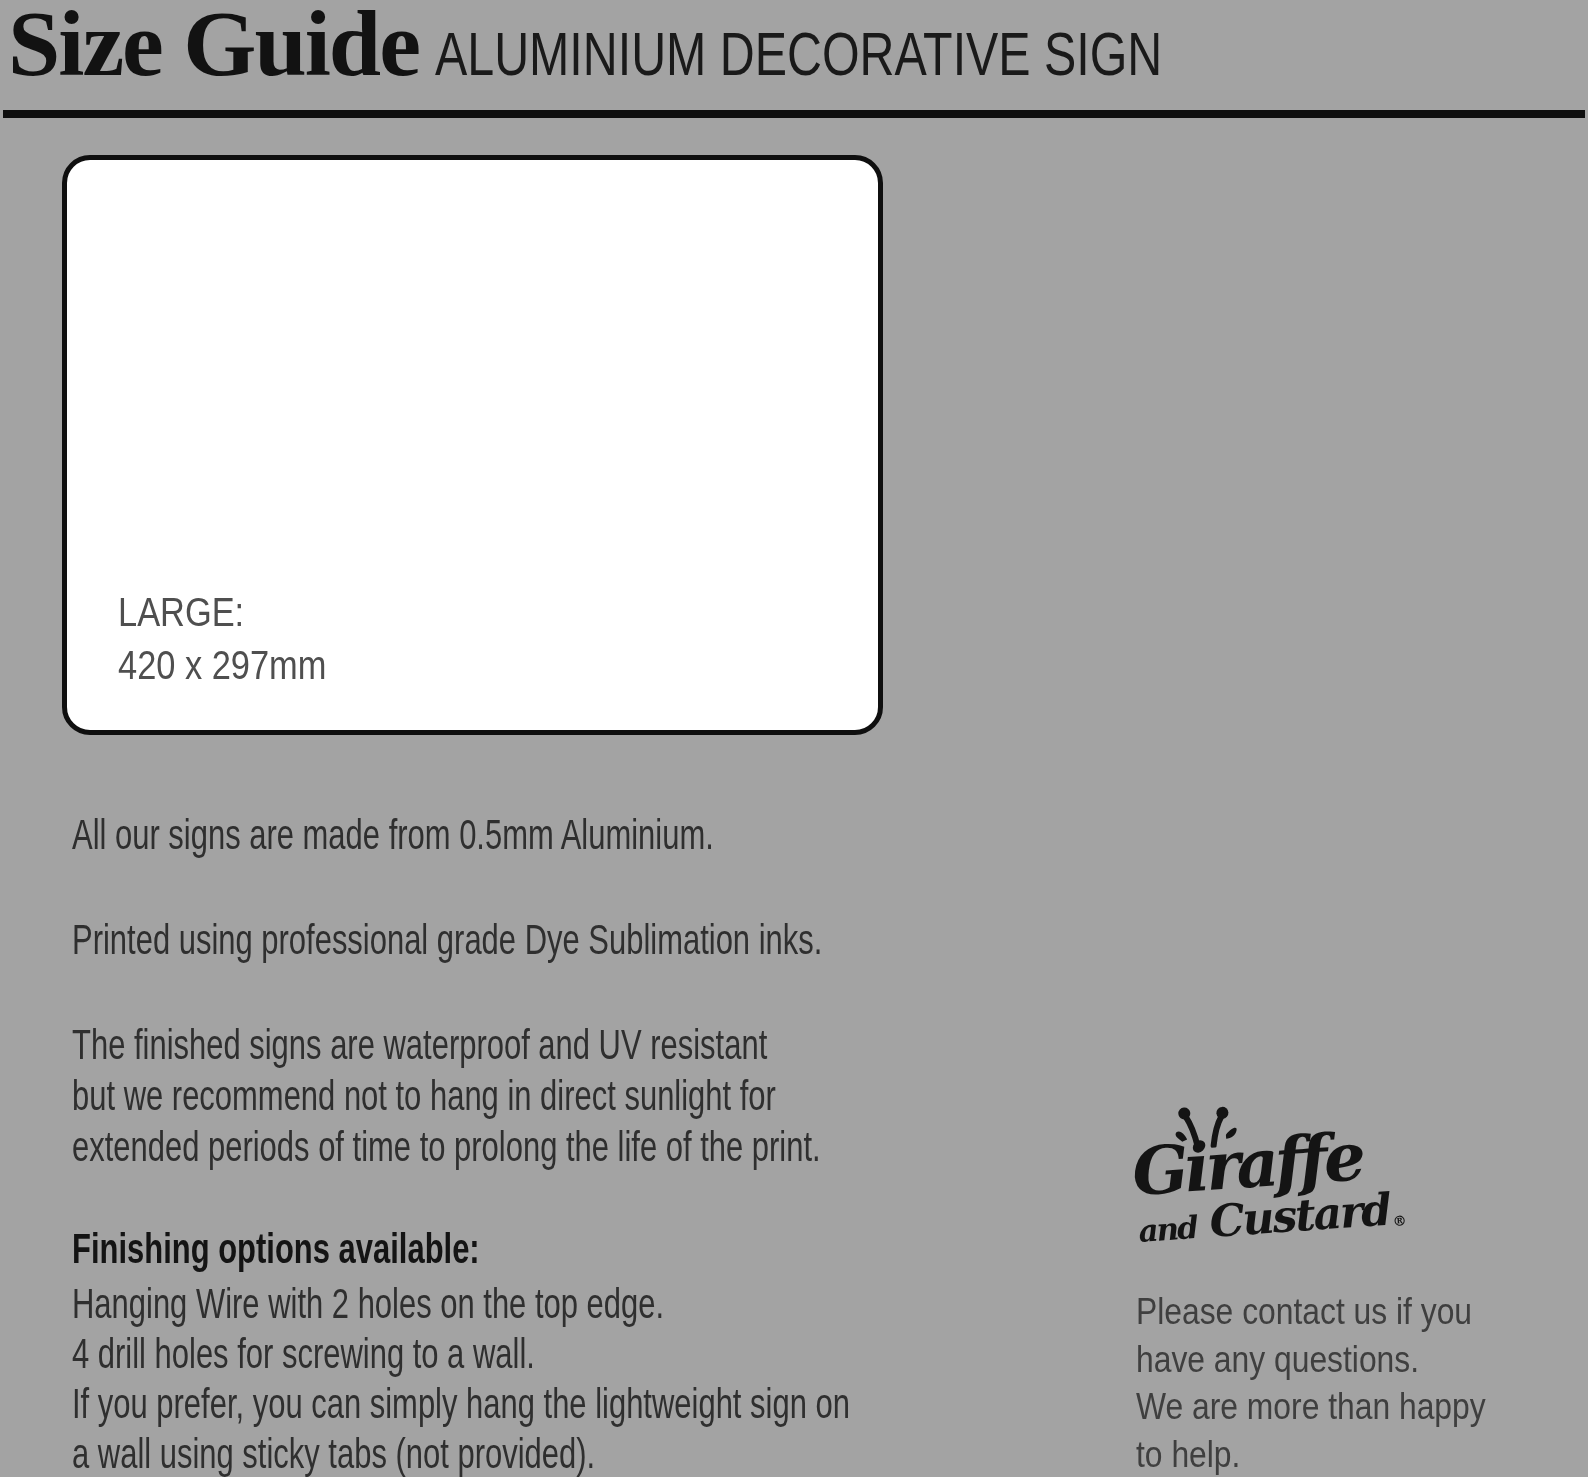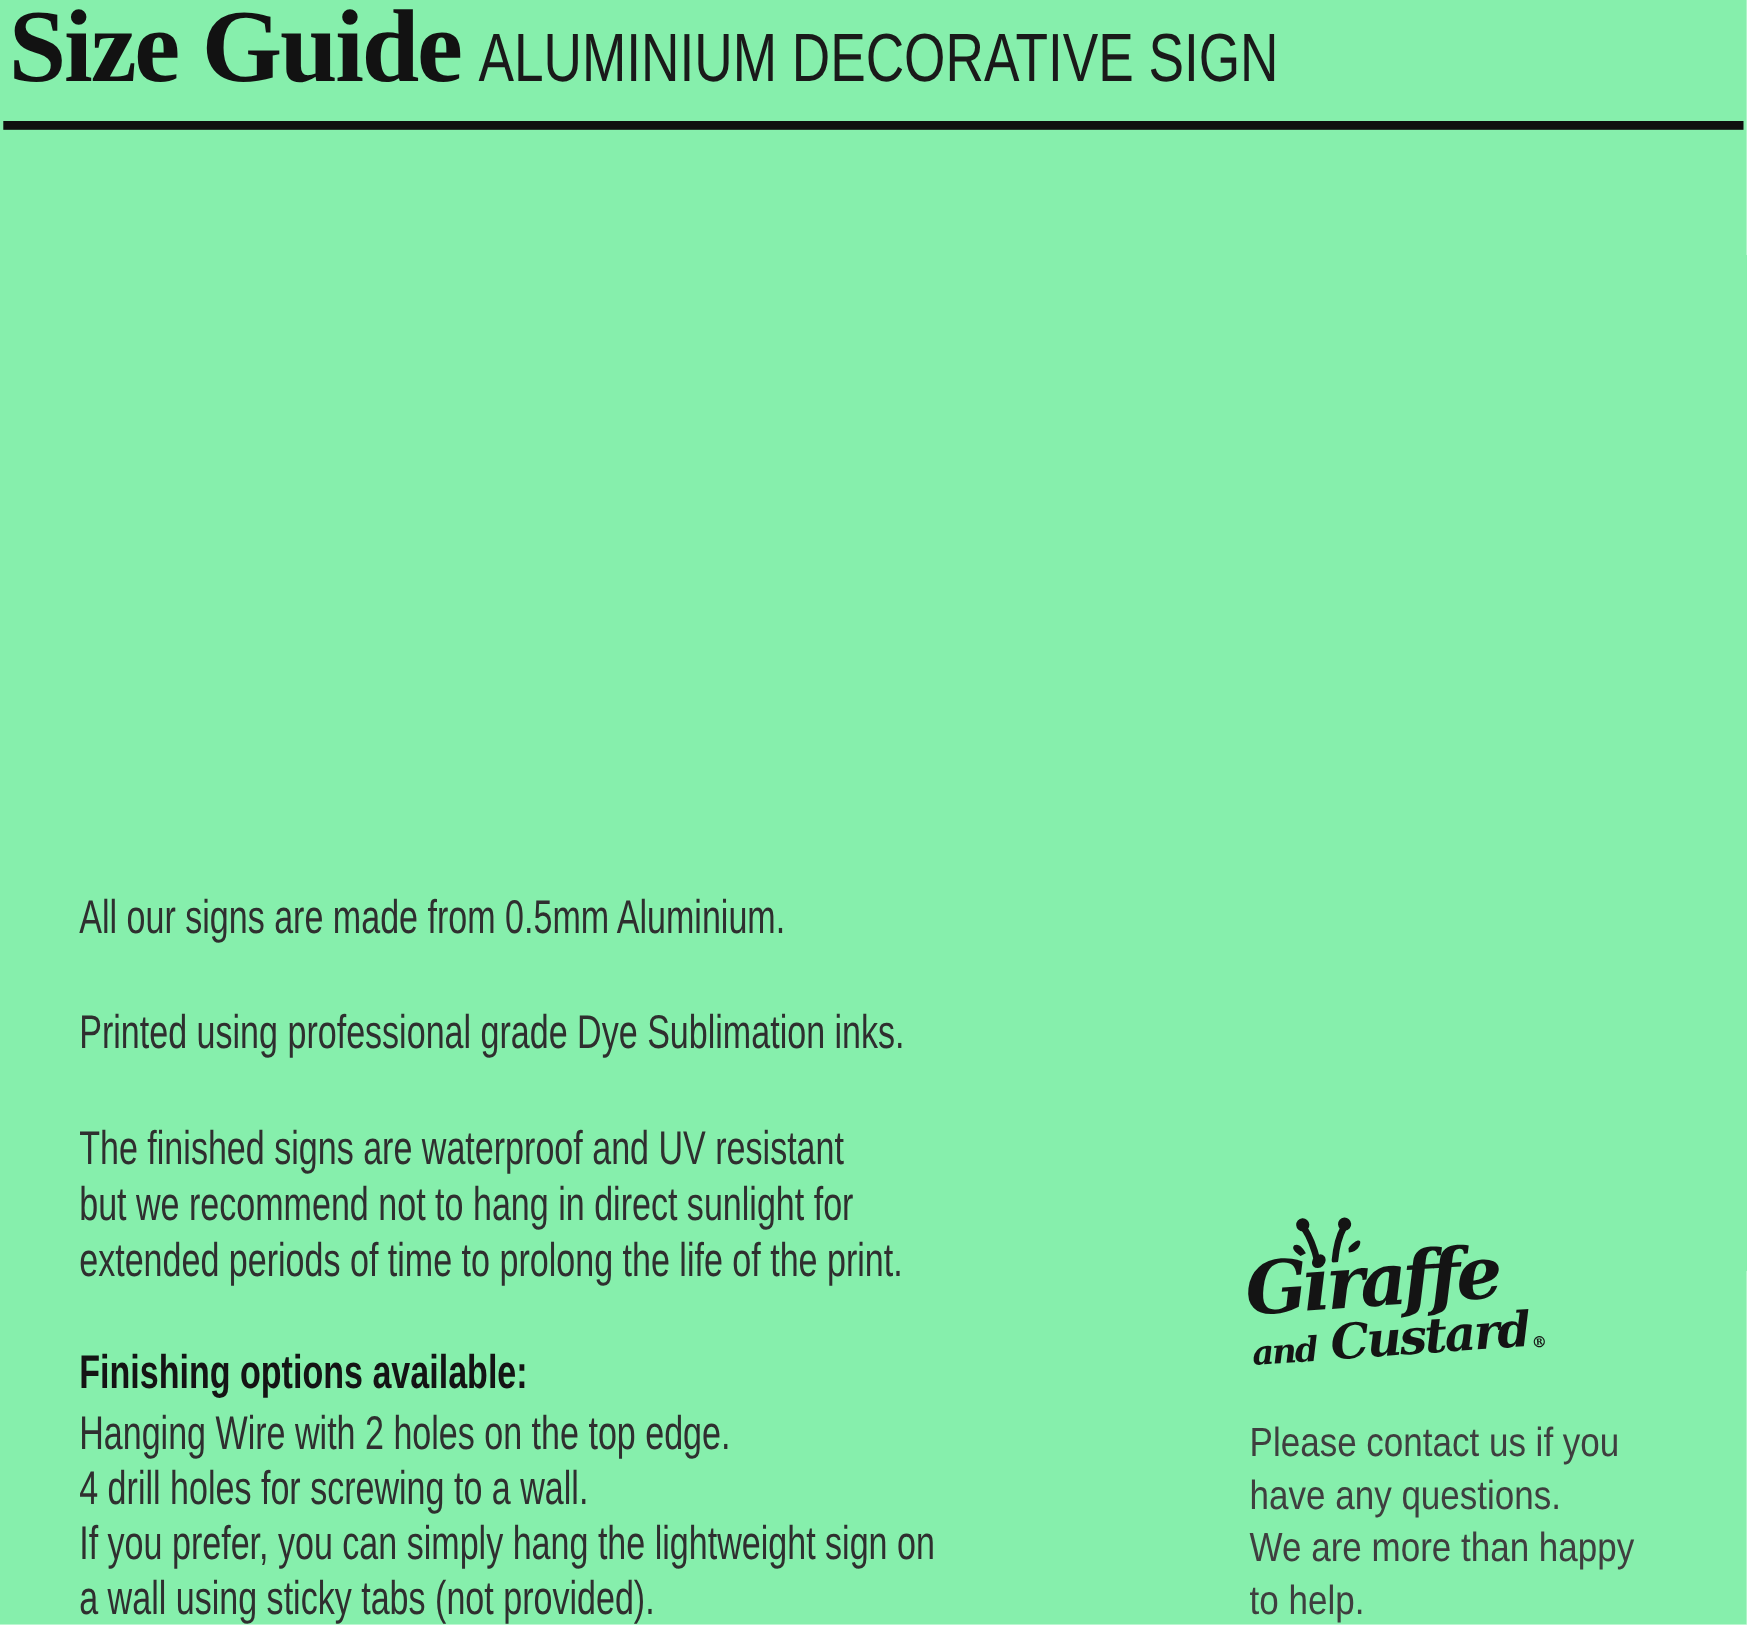--- a/index.html
+++ b/index.html
@@ -1,18 +1,18 @@
 <!DOCTYPE html>
 <html><head>
 <meta charset="utf-8">
 <style>
   html, body { margin:0; padding:0; background:#ffffff; }
   .page {
     position:relative; width:1588px; height:1477px;
-    background:#86efac; overflow:hidden;
+    background:#a3a3a3; overflow:hidden;
     font-family:"Liberation Sans", sans-serif; color:#2f2f2f;
   }
 
   
   .header { position:absolute; left:8px; top:-4px; display:flex; align-items:baseline; white-space:nowrap; }
   .title {
     font-family:"Liberation Serif", serif; font-weight:bold;
     font-size:94px; line-height:1; letter-spacing:-2px; color:#121212;
   }
   .subtitle {
@@ -78,20 +78,26 @@
 <body>
 
 <div class="page">
 
   <div class="header">
     <span class="title">Size Guide</span>
     <span class="subtitle">ALUMINIUM DECORATIVE SIGN</span>
   </div>
   <div class="rule"></div>
 
+  <div class="sign sign-large">
+    <div class="sign-label">
+      <div>LARGE:</div>
+      <div>420 x 297mm</div>
+    </div>
+  </div>
 
 
   <div class="copyblock p-material">All our signs are made from 0.5mm Aluminium.</div>
 
   <div class="copyblock p-printing">Printed using professional grade Dye Sublimation inks.</div>
 
   <div class="copyblock p-durability">
     <div>The finished signs are waterproof and UV resistant</div>
     <div>but we recommend not to hang in direct sunlight for</div>
     <div>extended periods of time to prolong the life of the print.</div>

